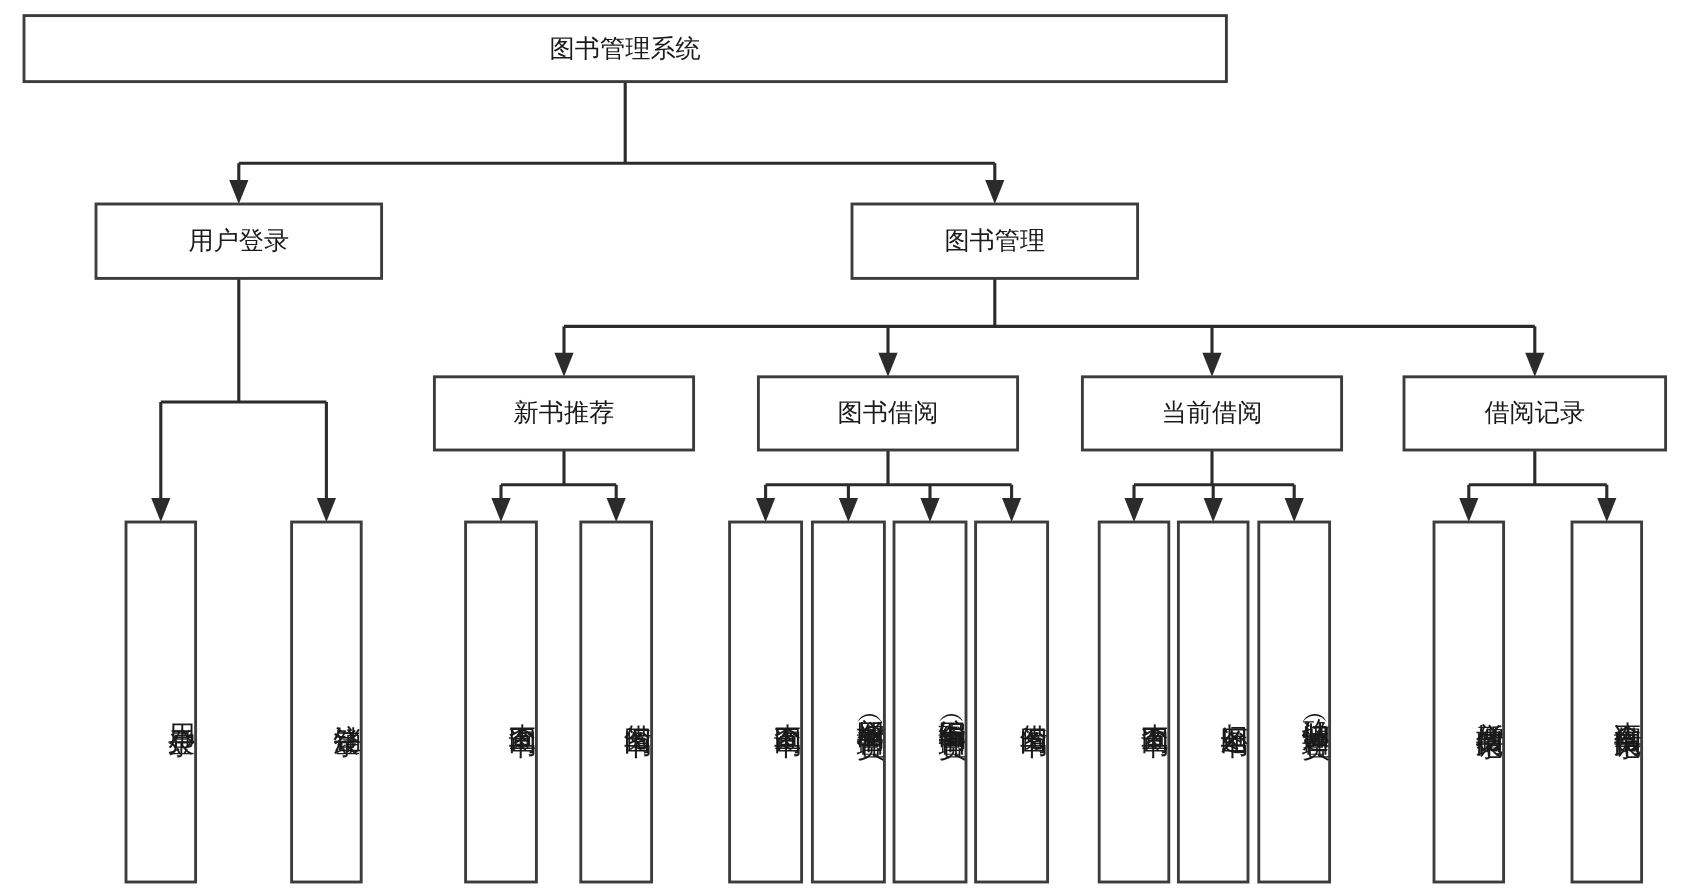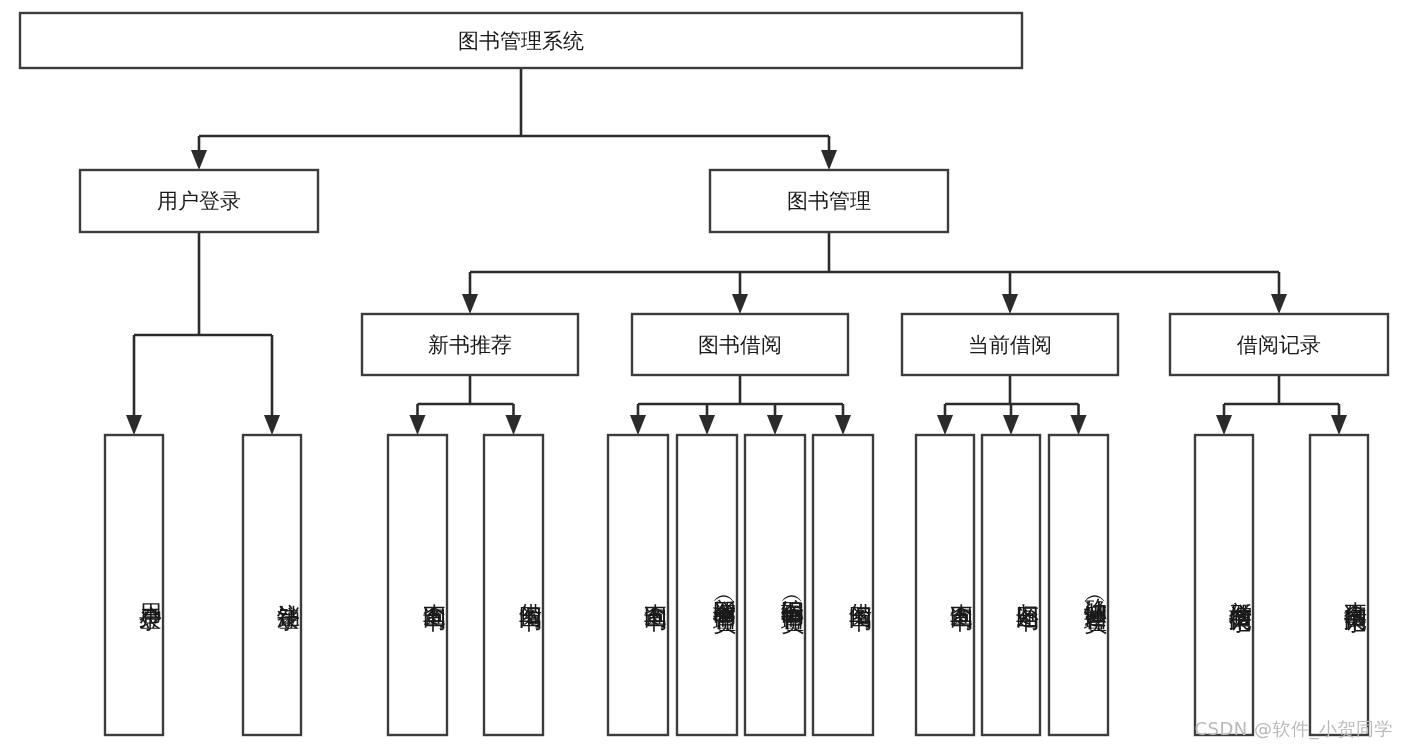--- a/index.html
+++ b/index.html
@@ -184,14 +184,13 @@
       <div class="leaf-label" style="left: 677px; top: 449px; width: 60px; height: 280px;">新增图书（管理员）</div>
       <div class="leaf-label" style="left: 745px; top: 449px; width: 60px; height: 280px;">编辑图书（管理员）</div>
       <div class="leaf-label" style="left: 813px; top: 449px; width: 60px; height: 280px;">借阅图书</div>
       <div class="leaf-label" style="left: 916px; top: 449px; width: 58px; height: 280px;">查询图书</div>
       <div class="leaf-label" style="left: 982px; top: 449px; width: 58px; height: 280px;">归还图书</div>
       <div class="leaf-label" style="left: 1049px; top: 449px; width: 59px; height: 280px;">确认归还（管理员）</div>
       <div class="leaf-label" style="left: 1195px; top: 449px; width: 58px; height: 280px;">新增借阅记录</div>
       <div class="leaf-label" style="left: 1310px; top: 449px; width: 58px; height: 280px;">查询借阅记录</div>
     </div>
 
-  <div class="watermark">CSDN @软件_小贺同学</div>
 </div>
 
 </body></html>

